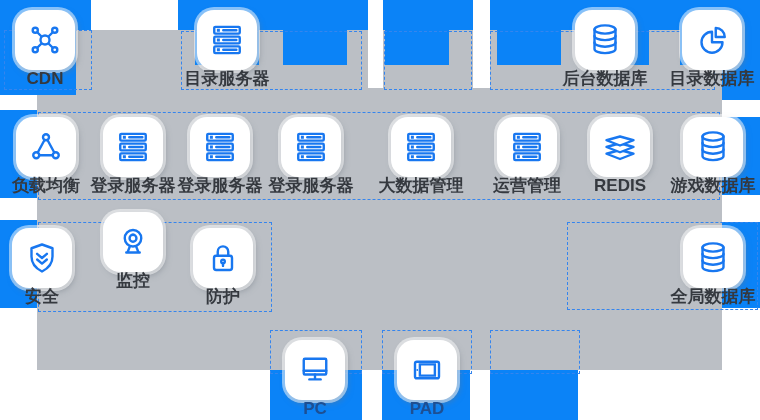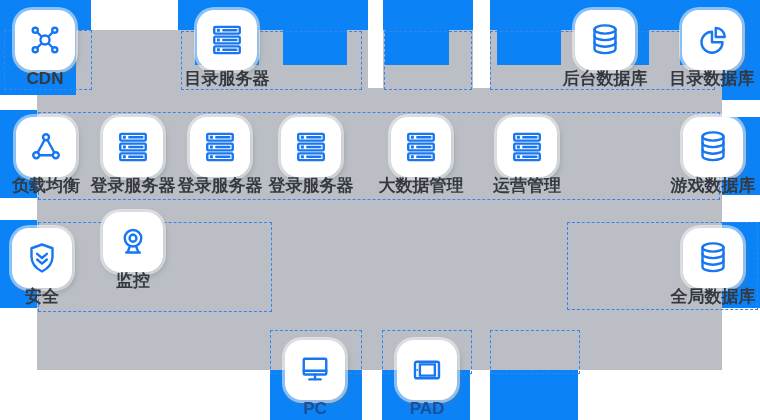--- a/index.html
+++ b/index.html
@@ -273,20 +273,28 @@
     <div class="lbl">大数据管理</div>
   </div>
   <div class="node" style="left:467px;top:117px">
     <div class="card">
         <svg class="ic">
           <use href="#i-server"></use>
         </svg>
       </div>
     <div class="lbl">运营管理</div>
   </div>
+  <div class="node" style="left:560px;top:117px">
+    <div class="card">
+        <svg class="ic">
+          <use href="#i-layers"></use>
+        </svg>
+      </div>
+    <div class="lbl">REDIS</div>
+  </div>
   <div class="node" style="left:653px;top:117px">
     <div class="card">
         <svg class="ic">
           <use href="#i-database"></use>
         </svg>
       </div>
     <div class="lbl">游戏数据库</div>
   </div>
 
   <div class="node" style="left:-18px;top:228px">
@@ -298,20 +306,28 @@
     <div class="lbl">安全</div>
   </div>
   <div class="node" style="left:73px;top:212px">
     <div class="card">
         <svg class="ic">
           <use href="#i-camera"></use>
         </svg>
       </div>
     <div class="lbl">监控</div>
   </div>
+  <div class="node" style="left:163px;top:228px">
+    <div class="card">
+        <svg class="ic">
+          <use href="#i-lock"></use>
+        </svg>
+      </div>
+    <div class="lbl">防护</div>
+  </div>
   <div class="node" style="left:653px;top:228px">
     <div class="card">
         <svg class="ic">
           <use href="#i-database"></use>
         </svg>
       </div>
     <div class="lbl">全局数据库</div>
   </div>
 
   <div class="node dev" style="left:255px;top:340px">

